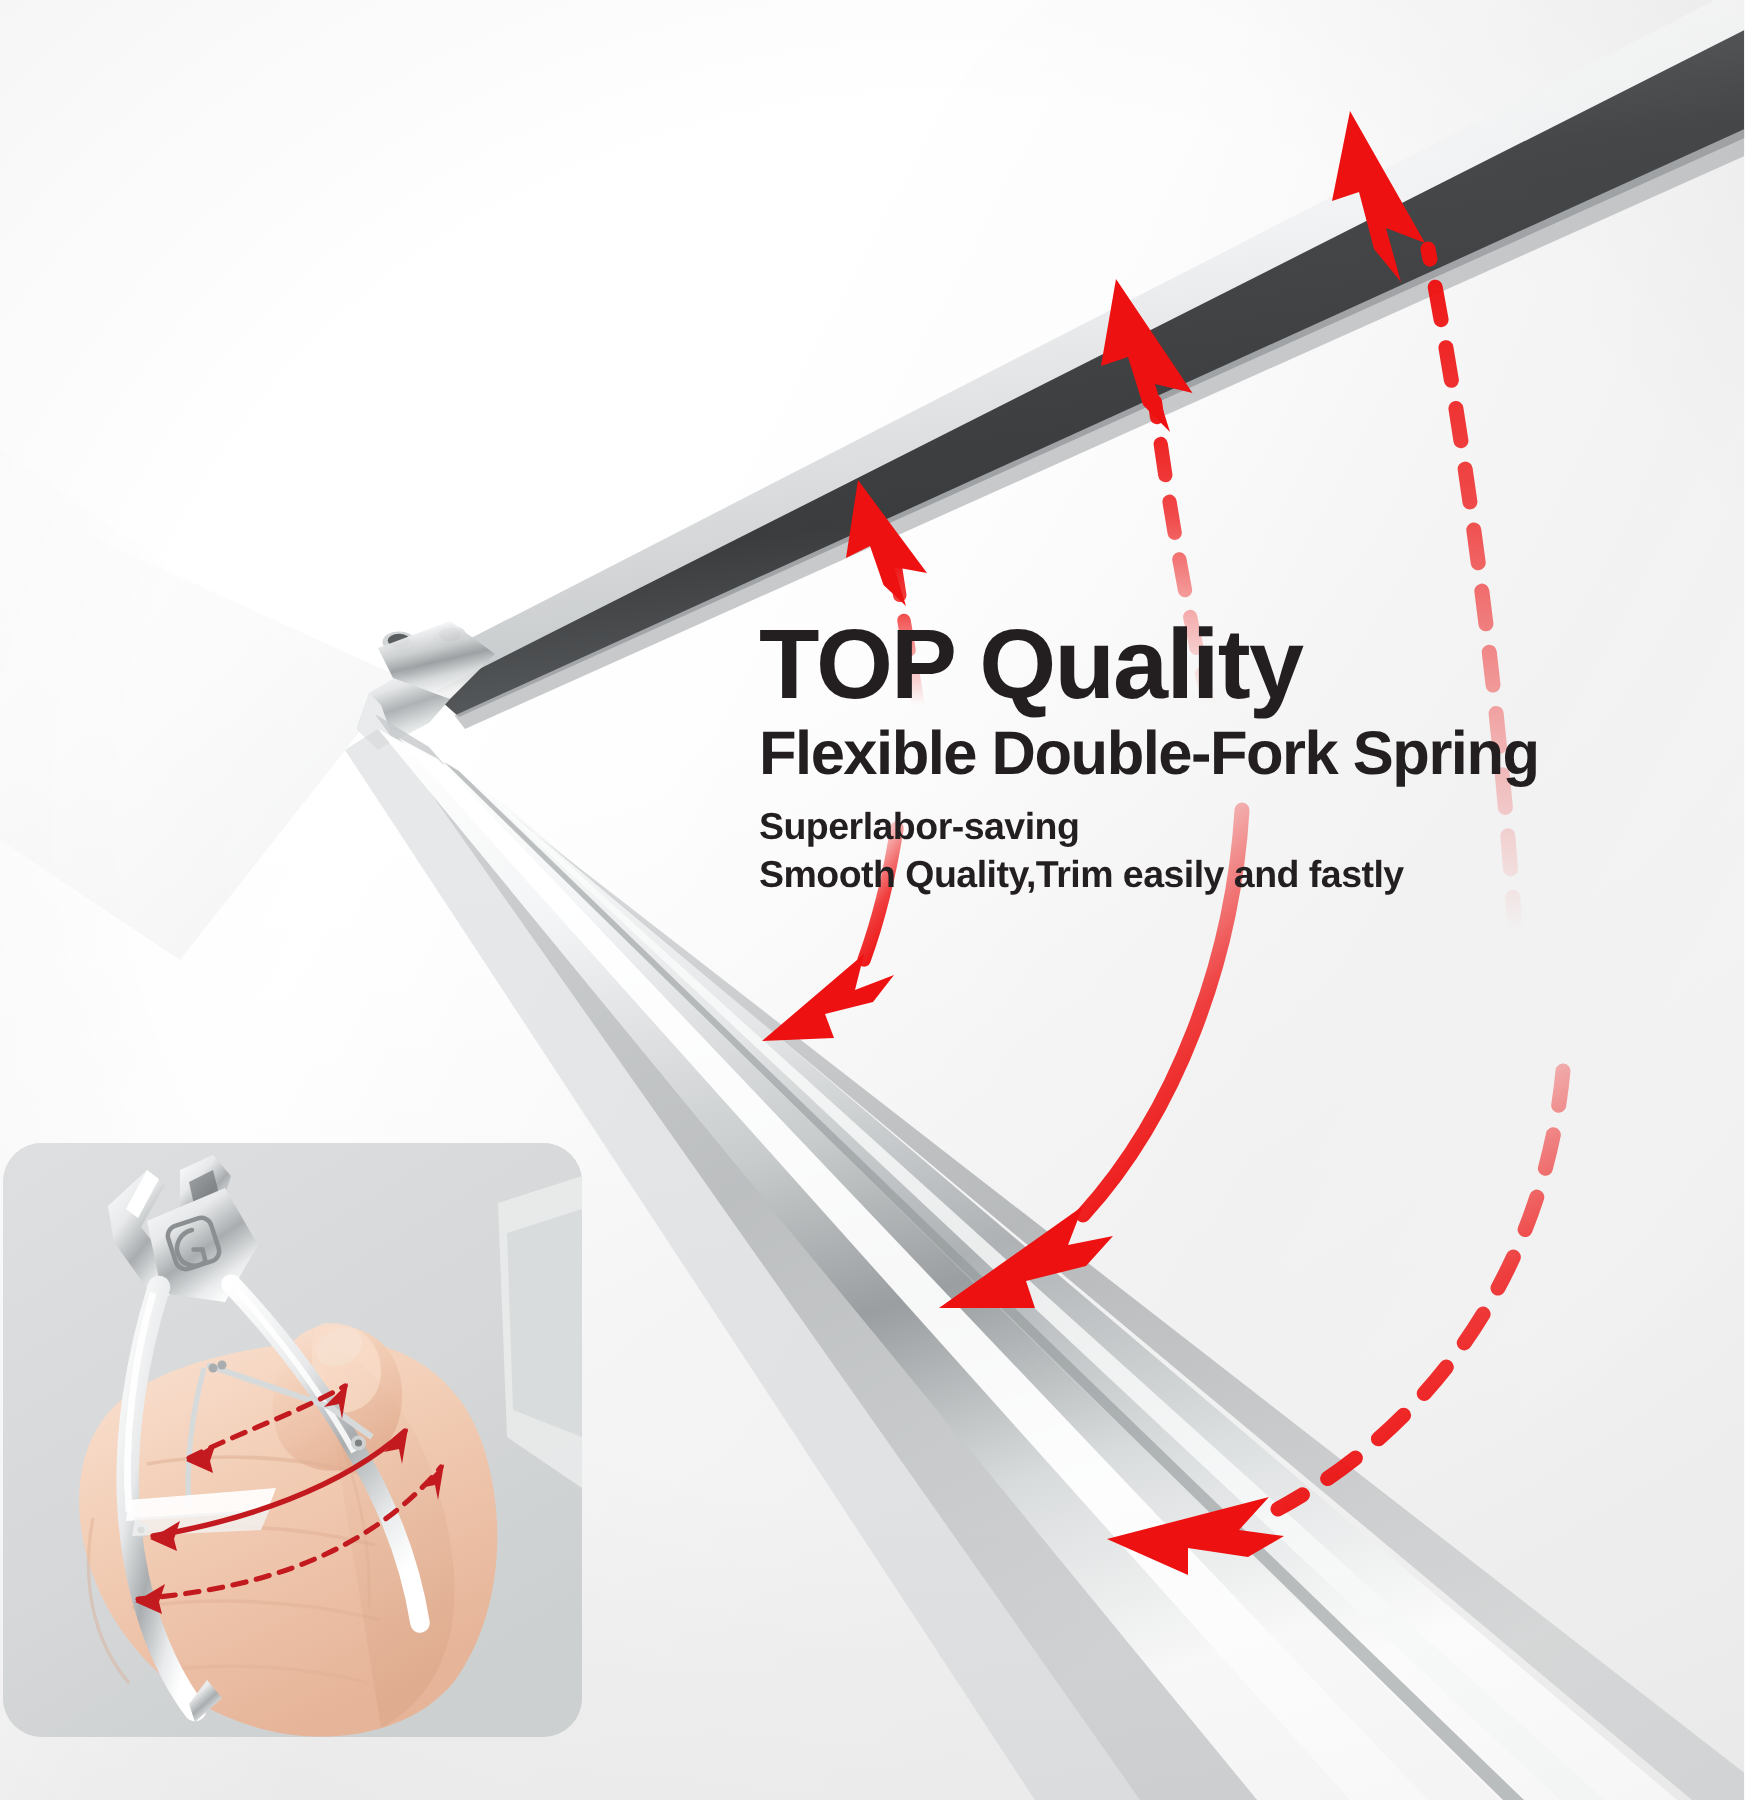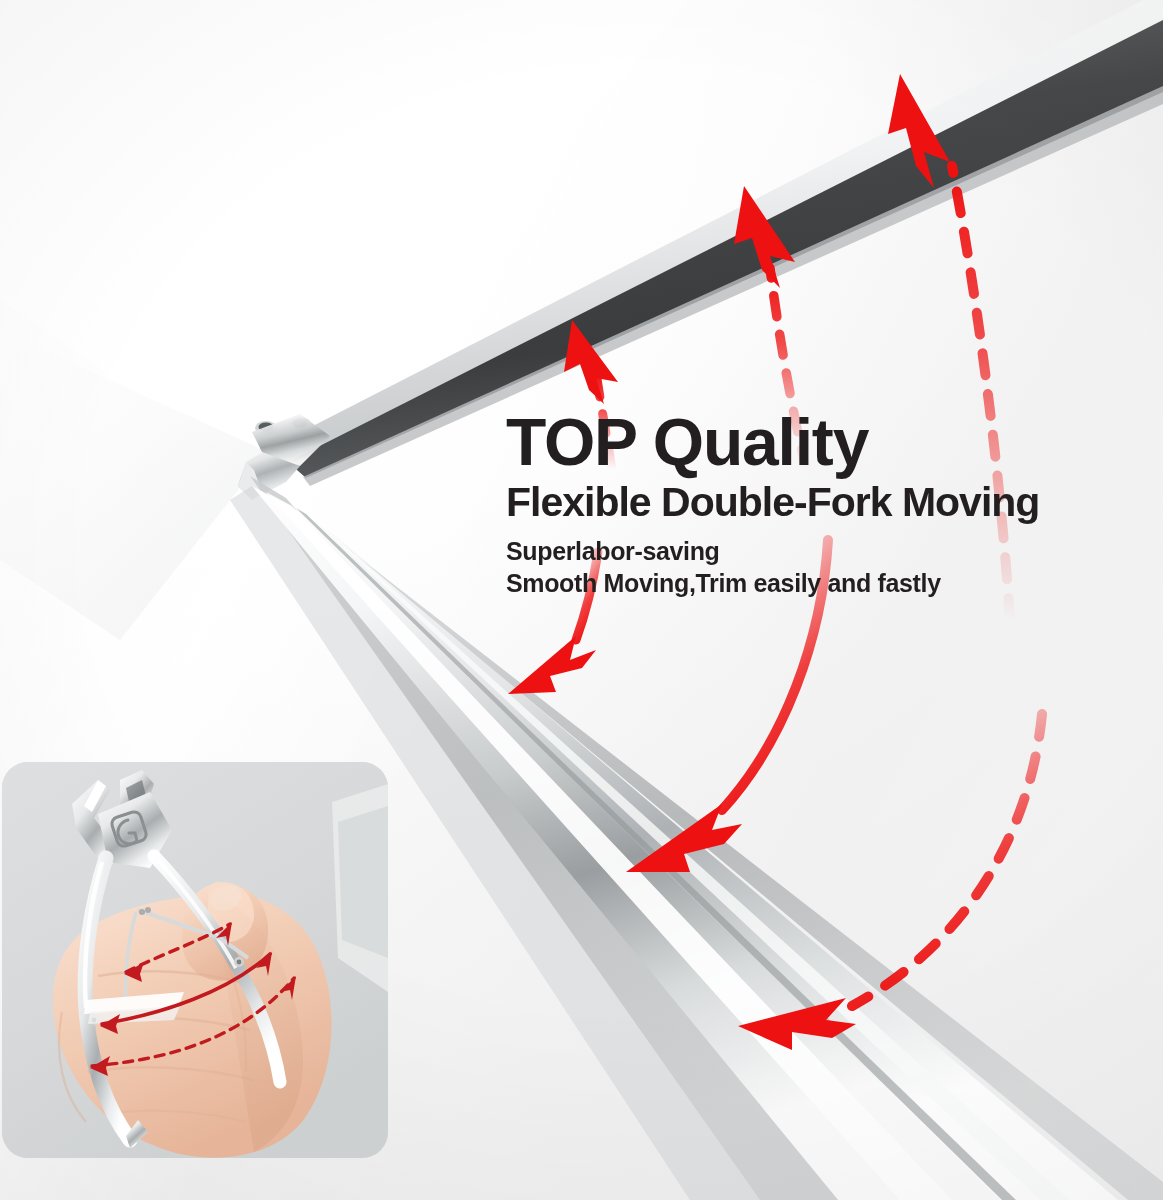--- a/index.html
+++ b/index.html
@@ -179,23 +179,23 @@
 
       <path d="M1042,714 C1030,838 962,946 852,1006" stroke="url(#fadeDown)" stroke-width="10" fill="none" stroke-linecap="round" stroke-dasharray="23 20"></path>
       <path d="M738,1026 L846,998 L826,1020 L856,1024 L832,1038 L792,1032 L792,1050 Z" fill="#ee1111"></path>
     </g>
   </svg>
 
   <div class="bg-vign"></div>
 
   <div class="copy">
     <p class="l1">TOP Quality</p>
-    <p class="l2">Flexible Double-Fork Moving</p>
+    <p class="l2">Flexible Double-Fork Spring</p>
     <p class="l3">Superlabor-saving</p>
-    <p class="l4">Smooth Moving,Trim easily and fastly</p>
+    <p class="l4">Smooth Quality,Trim easily and fastly</p>
   </div>
 
   <div class="inset">
     <svg viewBox="0 0 386 396">
       <defs>
         <linearGradient id="insetBg" x1="0" y1="0" x2="0.6" y2="1">
           <stop offset="0" stop-color="#dedfe0"></stop>
           <stop offset=".55" stop-color="#d6d8d9"></stop>
           <stop offset="1" stop-color="#cdd0d1"></stop>
         </linearGradient>

